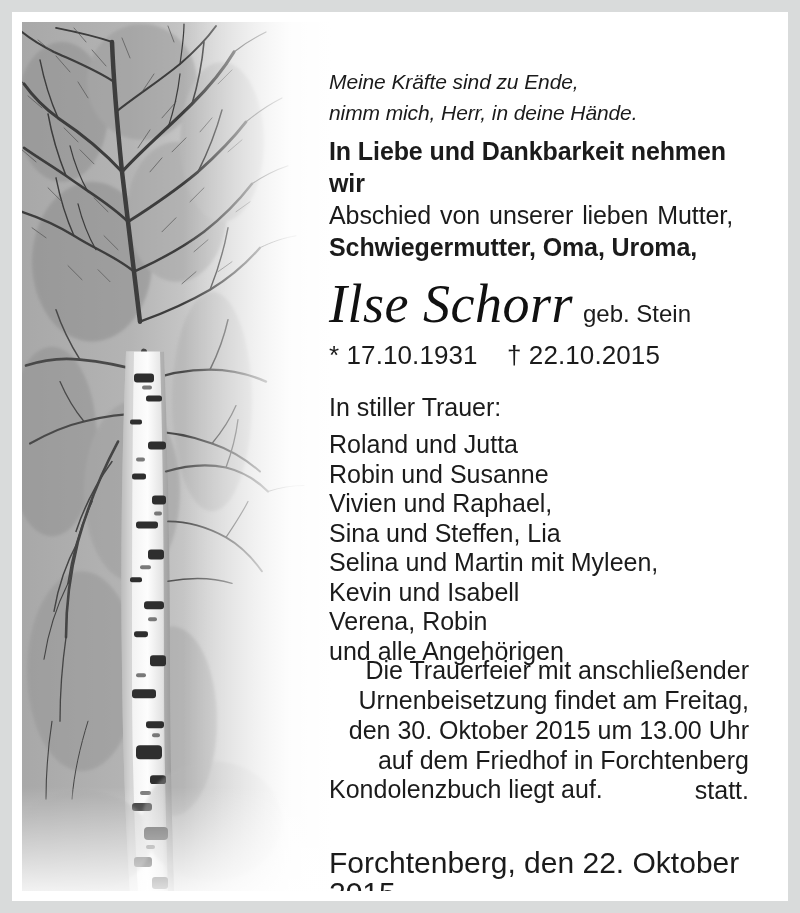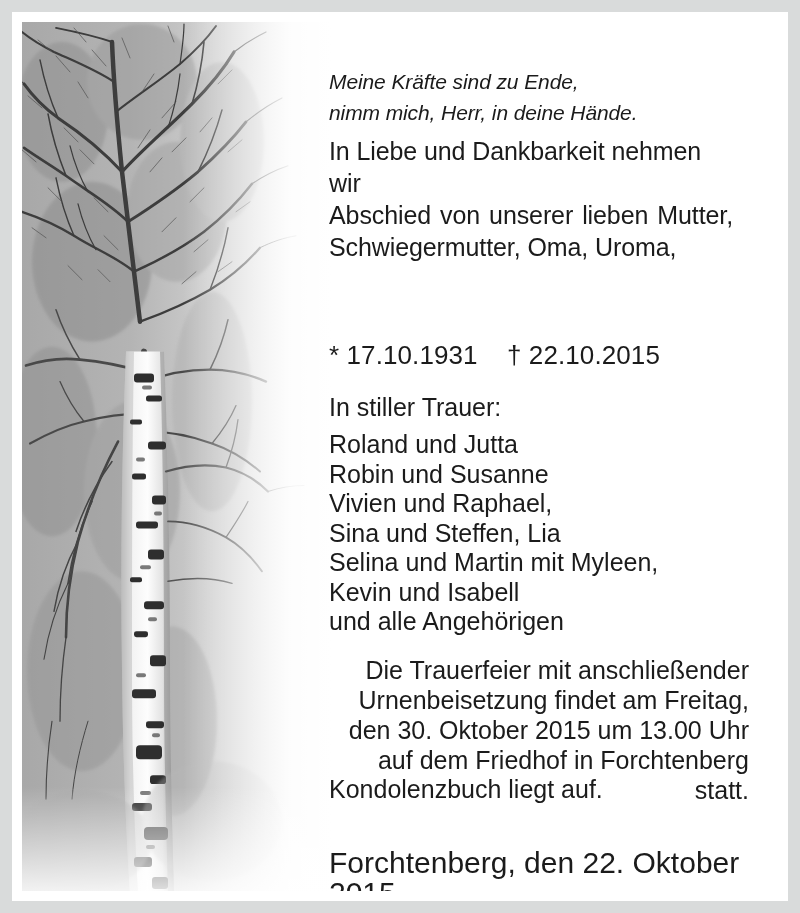--- a/index.html
+++ b/index.html
@@ -90,21 +90,21 @@
     font-size: 25px;
     line-height: 32px;
     letter-spacing: -0.1px;
   }
   #intro-block .justified {
     display: block;
     text-align: justify;
     text-align-last: justify;
     white-space: nowrap;
   }
-  #intro-block .plain { display: block; }
+  #intro-block .plain { display: block; font-weight: bold; }
 
   #name-block {
     position: absolute;
     left: 0;
     top: 255px;
     width: 430px;
     white-space: nowrap;
   }
   #deceased-name {
     font-family: "Liberation Serif", serif;
@@ -372,32 +372,36 @@
           <div class="verse">Meine Kräfte sind zu Ende,</div>
           <div class="verse">nimm mich, Herr, in deine Hände.</div>
         </div>
 
         <div id="intro-block">
           <span class="plain">In Liebe und Dankbarkeit nehmen wir</span>
           <span class="justified">Abschied von unserer lieben Mutter,</span>
           <span class="plain">Schwiegermutter, Oma, Uroma,</span>
         </div>
 
+        <div id="name-block">
+          <span id="deceased-name">Ilse Schorr</span><span id="maiden-name">geb. Stein</span>
+        </div>
 
         <div id="dates-line">* 17.10.1931    † 22.10.2015</div>
 
         <div id="mourners-heading">In stiller Trauer:</div>
 
         <div id="mourners-list">
           <span>Roland und Jutta</span>
           <span>Robin und Susanne</span>
           <span>Vivien und Raphael,</span>
           <span>Sina und Steffen, Lia</span>
           <span>Selina und Martin mit Myleen,</span>
           <span>Kevin und Isabell</span>
+          <span>Verena, Robin</span>
           <span>und alle Angehörigen</span>
         </div>
 
         <div id="ceremony-block">
           <span>Die Trauerfeier mit anschließender</span>
           <span>Urnenbeisetzung findet am Freitag,</span>
           <span>den 30. Oktober 2015 um 13.00 Uhr</span>
           <span>auf dem Friedhof in Forchtenberg</span>
           <span>statt.</span>
         </div>

